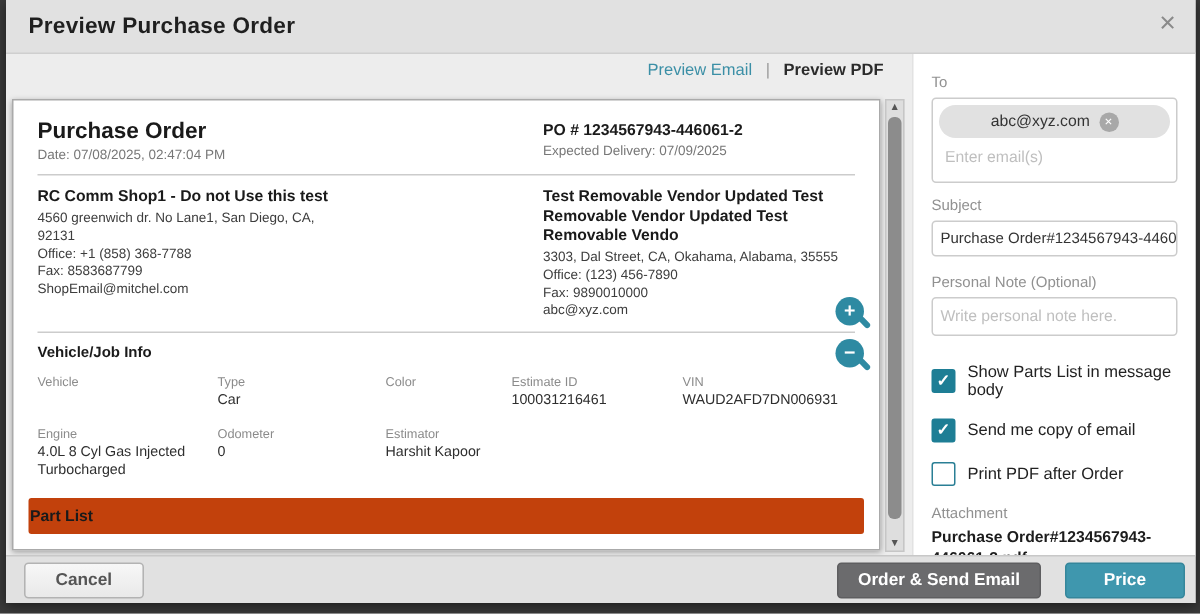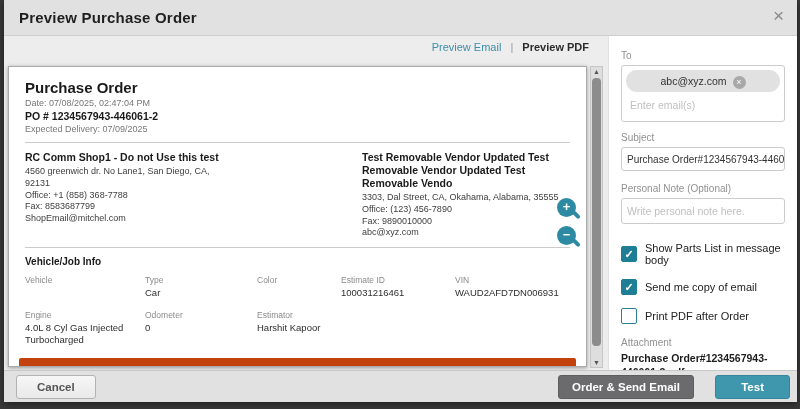--- a/index.html
+++ b/index.html
@@ -39,21 +39,21 @@
   
   .tabs { position:absolute; top:5px; right:208px; font-size:11px; }
   .tab-link { cursor:pointer; }
   .tab-email { color:#3b8fa6; }
   .tab-sep { color:#9a9a9a; margin:0 6px; }
   .tab-pdf { color:#2b2b2b; font-weight:bold; }
 
   
   .doc-card { position:absolute; left:4px; top:30px; width:579px; height:301px; background:#fff; border:1px solid #aaa;
               box-shadow:0 1px 4px rgba(0,0,0,.35); overflow:hidden; padding:12px 16px; }
-  .doc-head { display:flex;flex-direction:column; }
+  .doc-head { display:flex; }
   .doc-head-left { flex:1; }
   .doc-head-right { width:208px; }
   .doc-title { font-size:15px; font-weight:bold; color:#1a1a1a; }
   .doc-sub { font-size:9px; color:#777; margin-top:2px; }
   .po-num { font-size:10.5px; font-weight:bold; color:#1a1a1a; margin-top:2px; }
   .doc-hr { border:none; border-top:1px solid #ccc; margin:8px 0; }
   .addr-row { display:flex; }
   .addr-left { flex:1; padding-right:12px; }
   .addr-right { width:208px; }
   .addr-name { font-size:10.5px; font-weight:bold; color:#1a1a1a; line-height:1.25; margin-bottom:2px; }
@@ -244,17 +244,17 @@
         </div>
 
         <div class="fld-label attach-label">Attachment</div>
         <div class="attach-name">Purchase Order#1234567943-446061-2.pdf</div>
       </div>
     </div>
 
     <div class="modal-footer">
       <span class="btn btn-cancel">Cancel</span>
       <span class="btn btn-dark">Order &amp; Send Email</span>
-      <span class="btn btn-teal">Test</span>
+      <span class="btn btn-teal">Price</span>
     </div>
 
   </div>
 </div>
 
 </body></html>

